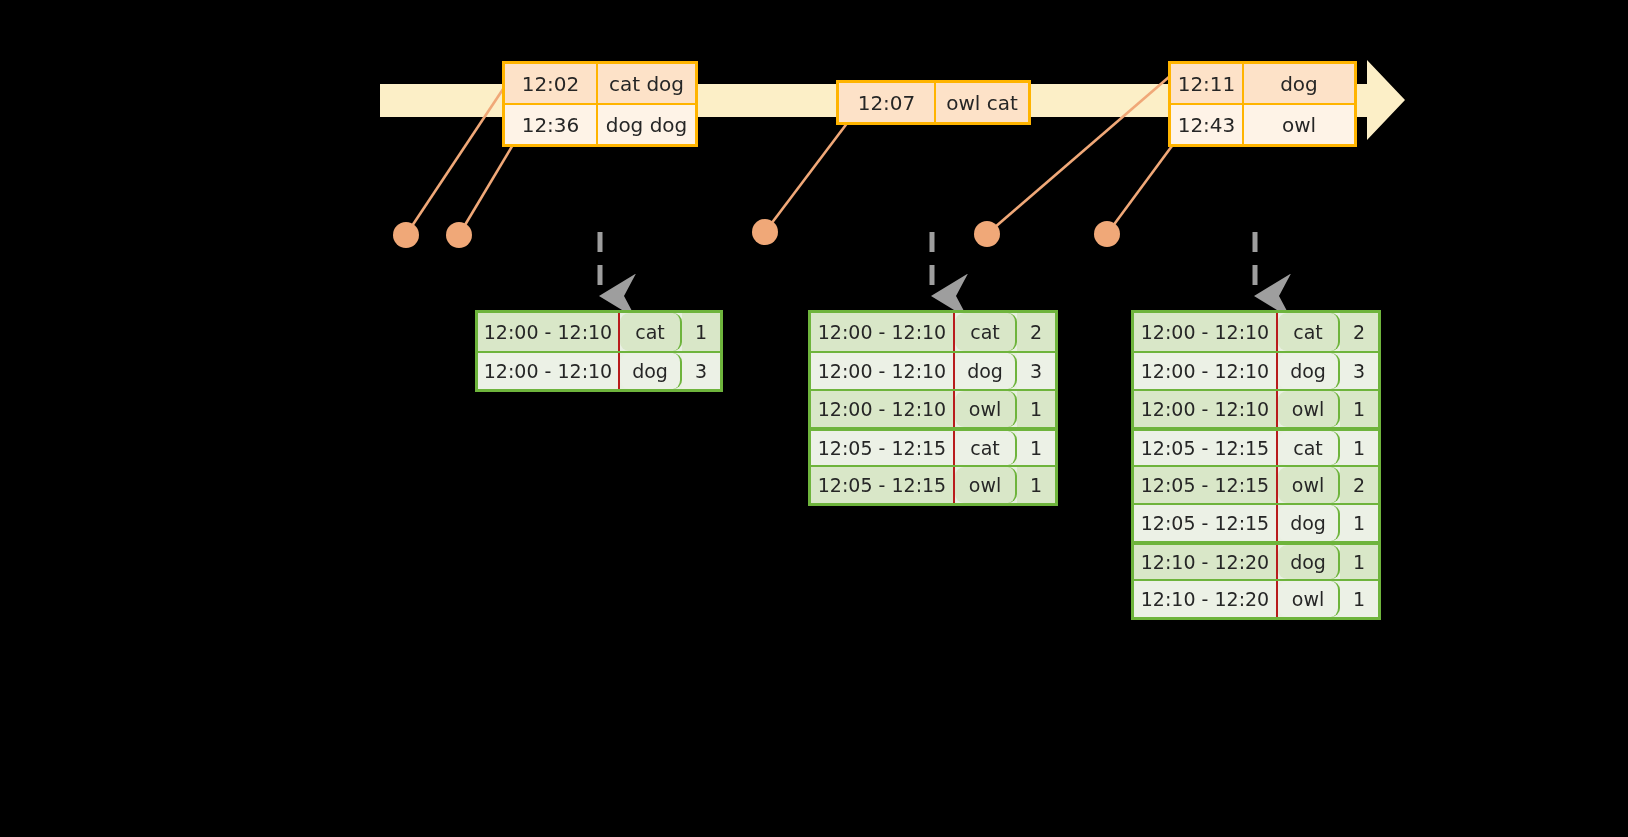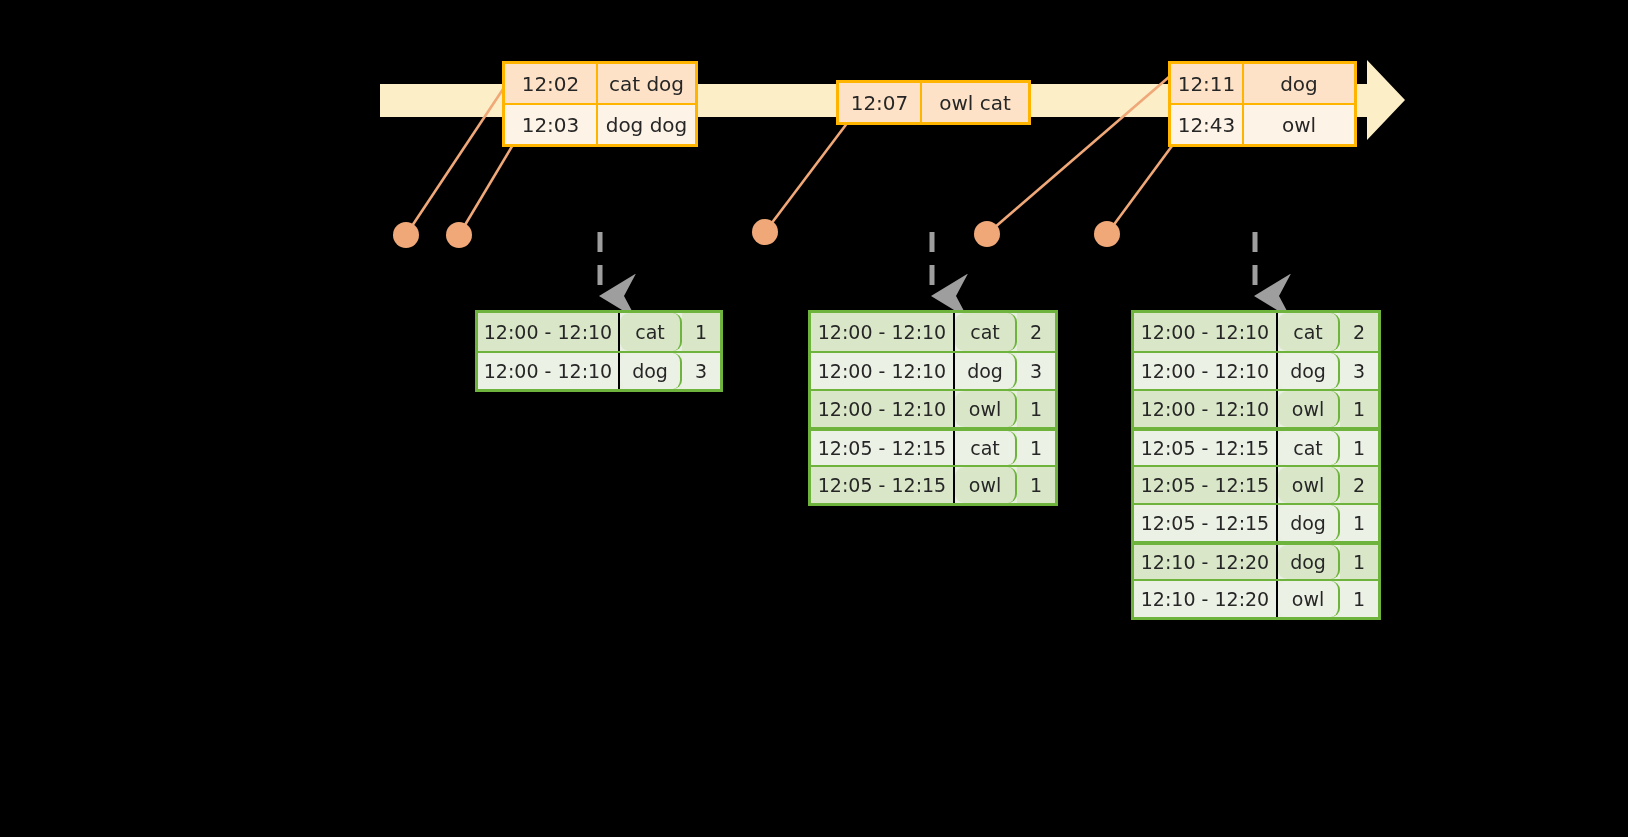--- a/index.html
+++ b/index.html
@@ -62,21 +62,21 @@
     width: 87px;
     border-right: 2px solid #FFB400;
   }
   .event-cell.val-cell {
     flex: 1;
   }
 
   #event-box-1 { left: 502px; top: 61px; width: 196px; }
   #event-box-1 .event-cell.time-cell { width: 93px; }
   #event-box-2 { left: 836px; top: 80px; width: 195px; }
-  #event-box-2 .event-cell.time-cell { width: 83px; }
+  #event-box-2 .event-cell.time-cell { width: 97px; }
   #event-box-3 { left: 1168px; top: 61px; width: 189px; }
   #event-box-3 .event-cell.time-cell { width: 73px; }
 
   
   .result-table {
     position: absolute;
     border: 3px solid #6EB43C;
     box-sizing: border-box;
     background: #E9F0E2;
   }
@@ -91,21 +91,21 @@
   .res-row.shade-a .res-cell { background: #D9E7C8; }
   .res-row.shade-b .res-cell { background: #ECF1E6; }
   .res-cell {
     display: flex;
     align-items: center;
     justify-content: center;
     font-size: 19px;
     color: #262626;
     box-sizing: border-box;
   }
-  .res-cell.window-cell { border-right: 2px solid #000000; }
+  .res-cell.window-cell { border-right: 2px solid #b91c1c; }
   .res-cell.key-cell    { border-right: 2px solid #6EB43C; border-radius: 9px; }
 
   #result-table-1 { left: 475px; top: 310px; width: 248px; }
   #result-table-1 .window-cell { width: 142px; }
   #result-table-1 .key-cell    { width: 62px; }
   #result-table-1 .count-cell  { flex: 1; }
 
   #result-table-2 { left: 808px; top: 310px; width: 250px; }
   #result-table-2 .window-cell { width: 144px; }
   #result-table-2 .key-cell    { width: 62px; }
@@ -152,21 +152,21 @@
       <line x1="1255" y1="232" x2="1255" y2="296" marker-end="url(#dash-head)"></line>
     </g>
   </svg>
 
   <div class="event-box" id="event-box-1">
     <div class="event-row shade-a">
       <div class="event-cell time-cell">12:02</div>
       <div class="event-cell val-cell">cat dog</div>
     </div>
     <div class="event-row shade-b">
-      <div class="event-cell time-cell">12:03</div>
+      <div class="event-cell time-cell">12:36</div>
       <div class="event-cell val-cell">dog dog</div>
     </div>
   </div>
 
   <div class="event-box" id="event-box-2">
     <div class="event-row shade-a">
       <div class="event-cell time-cell">12:07</div>
       <div class="event-cell val-cell">owl cat</div>
     </div>
   </div>

